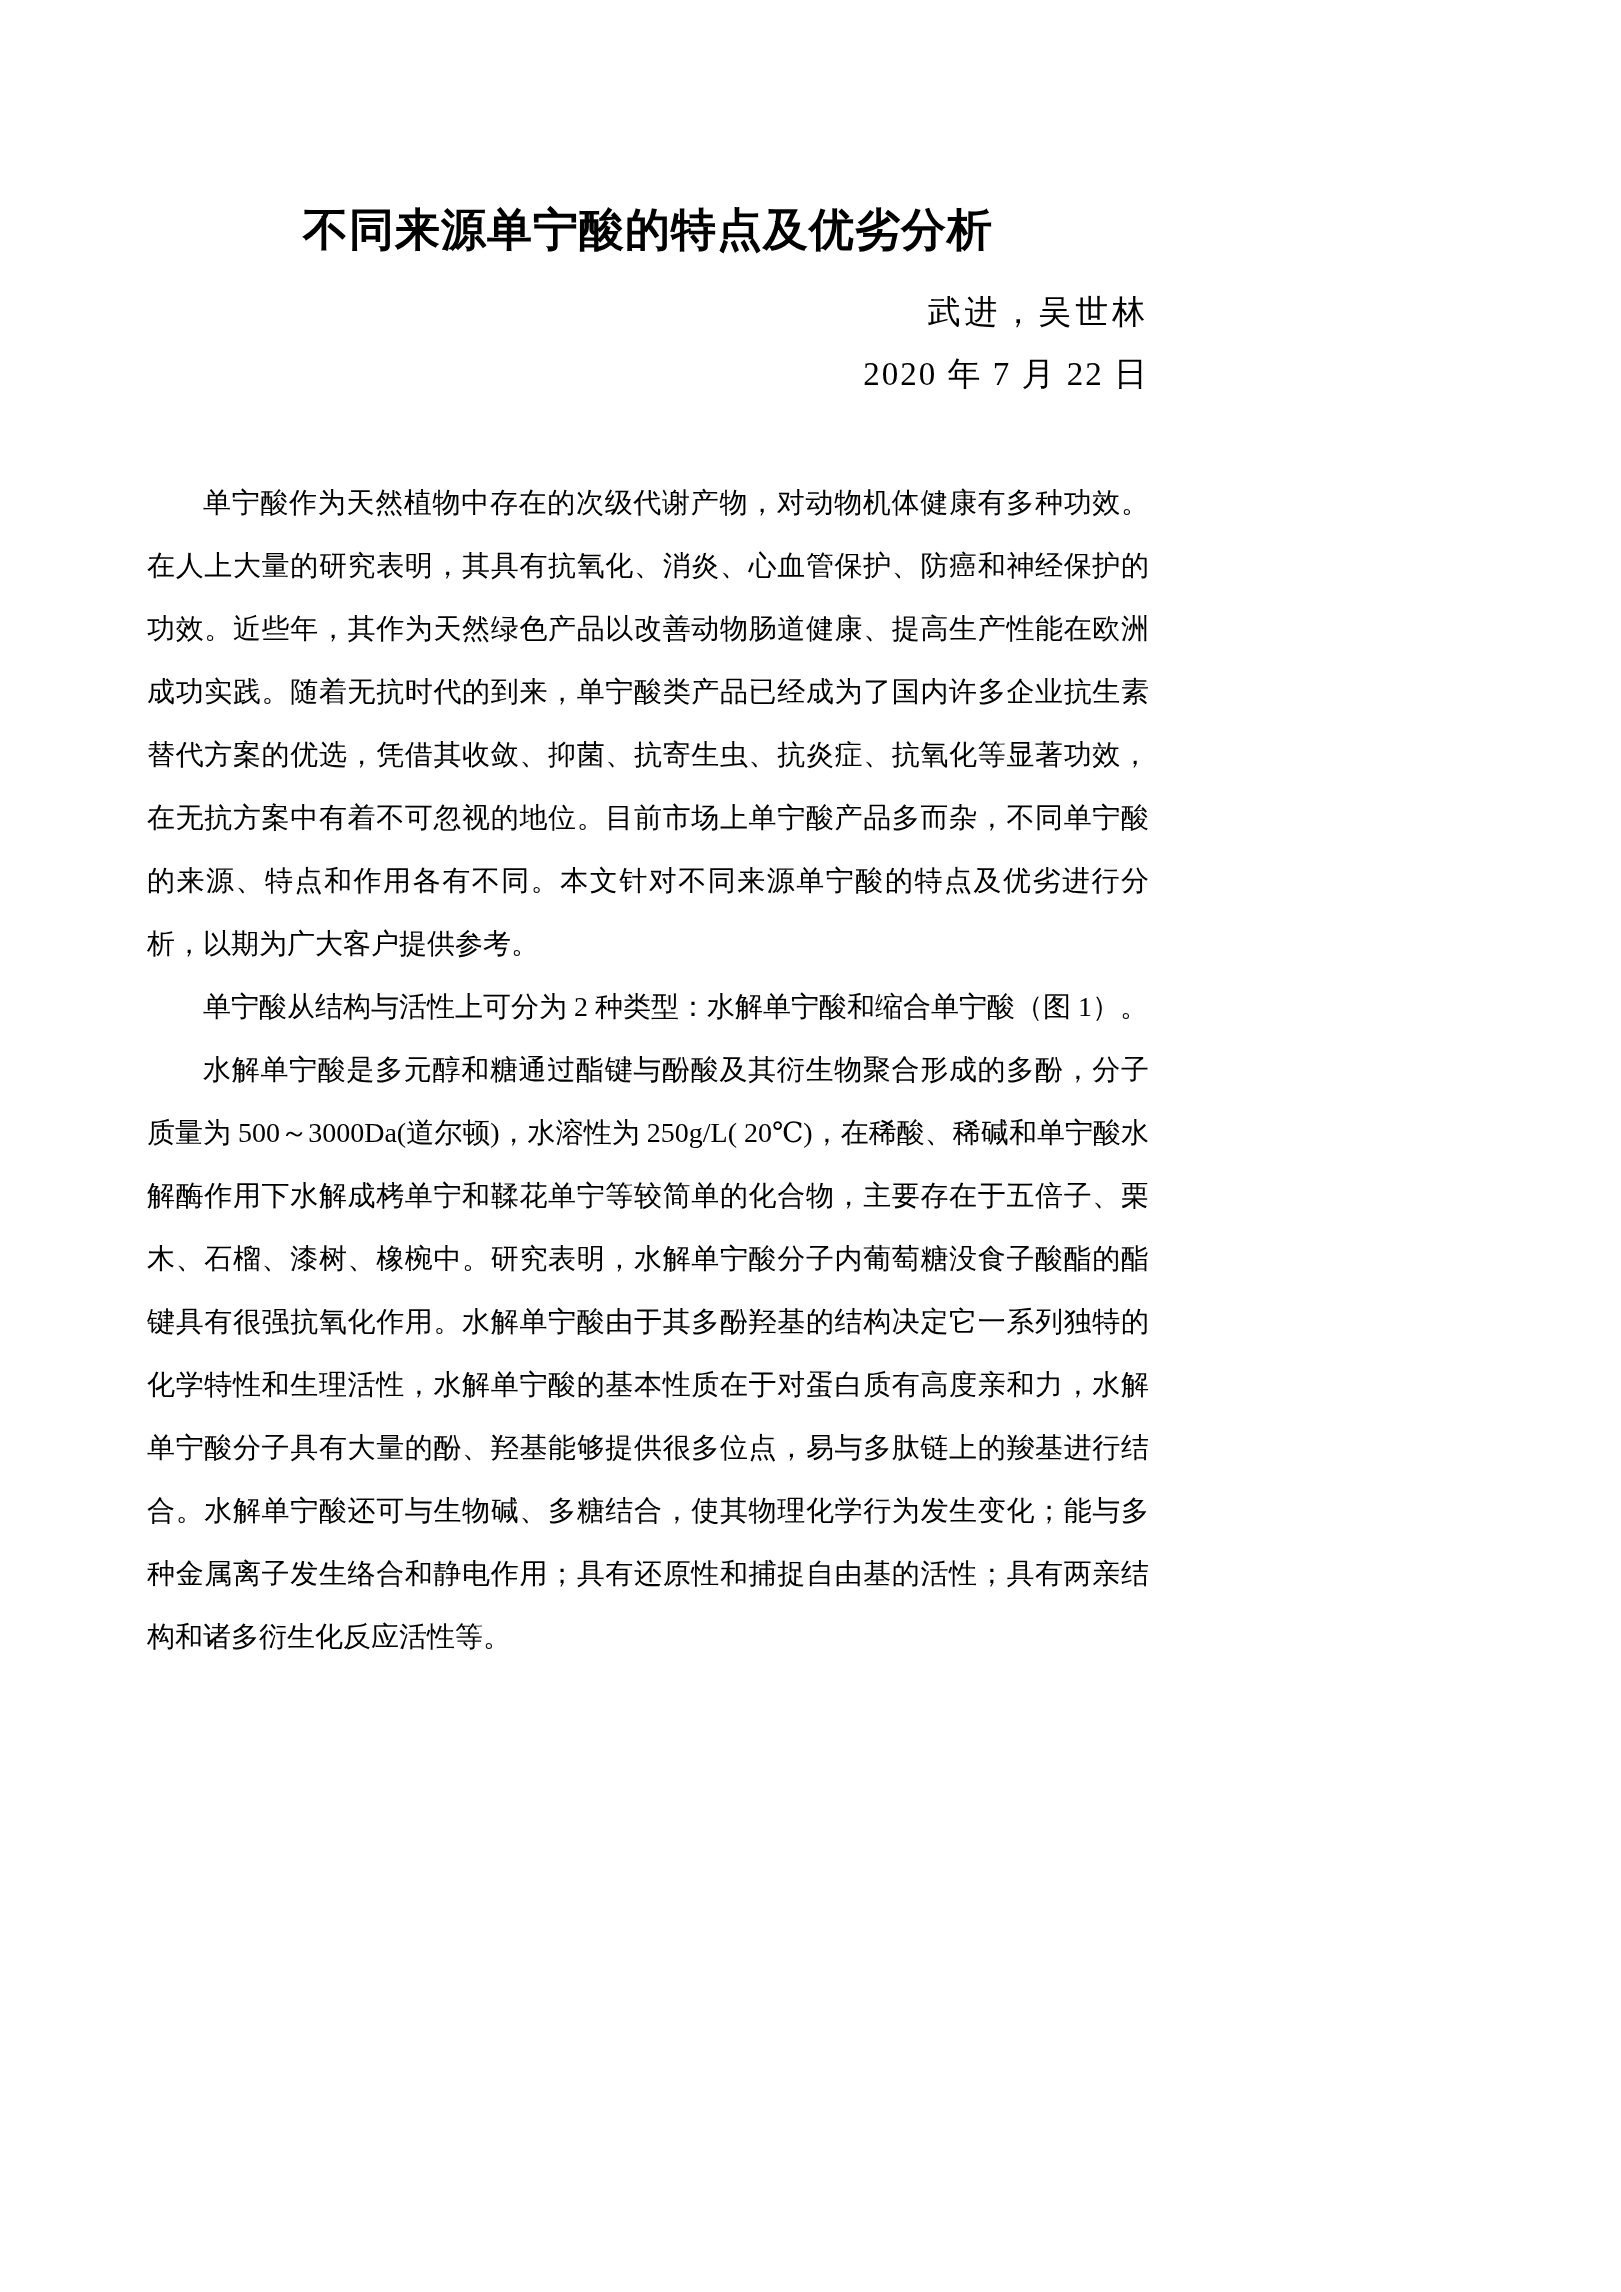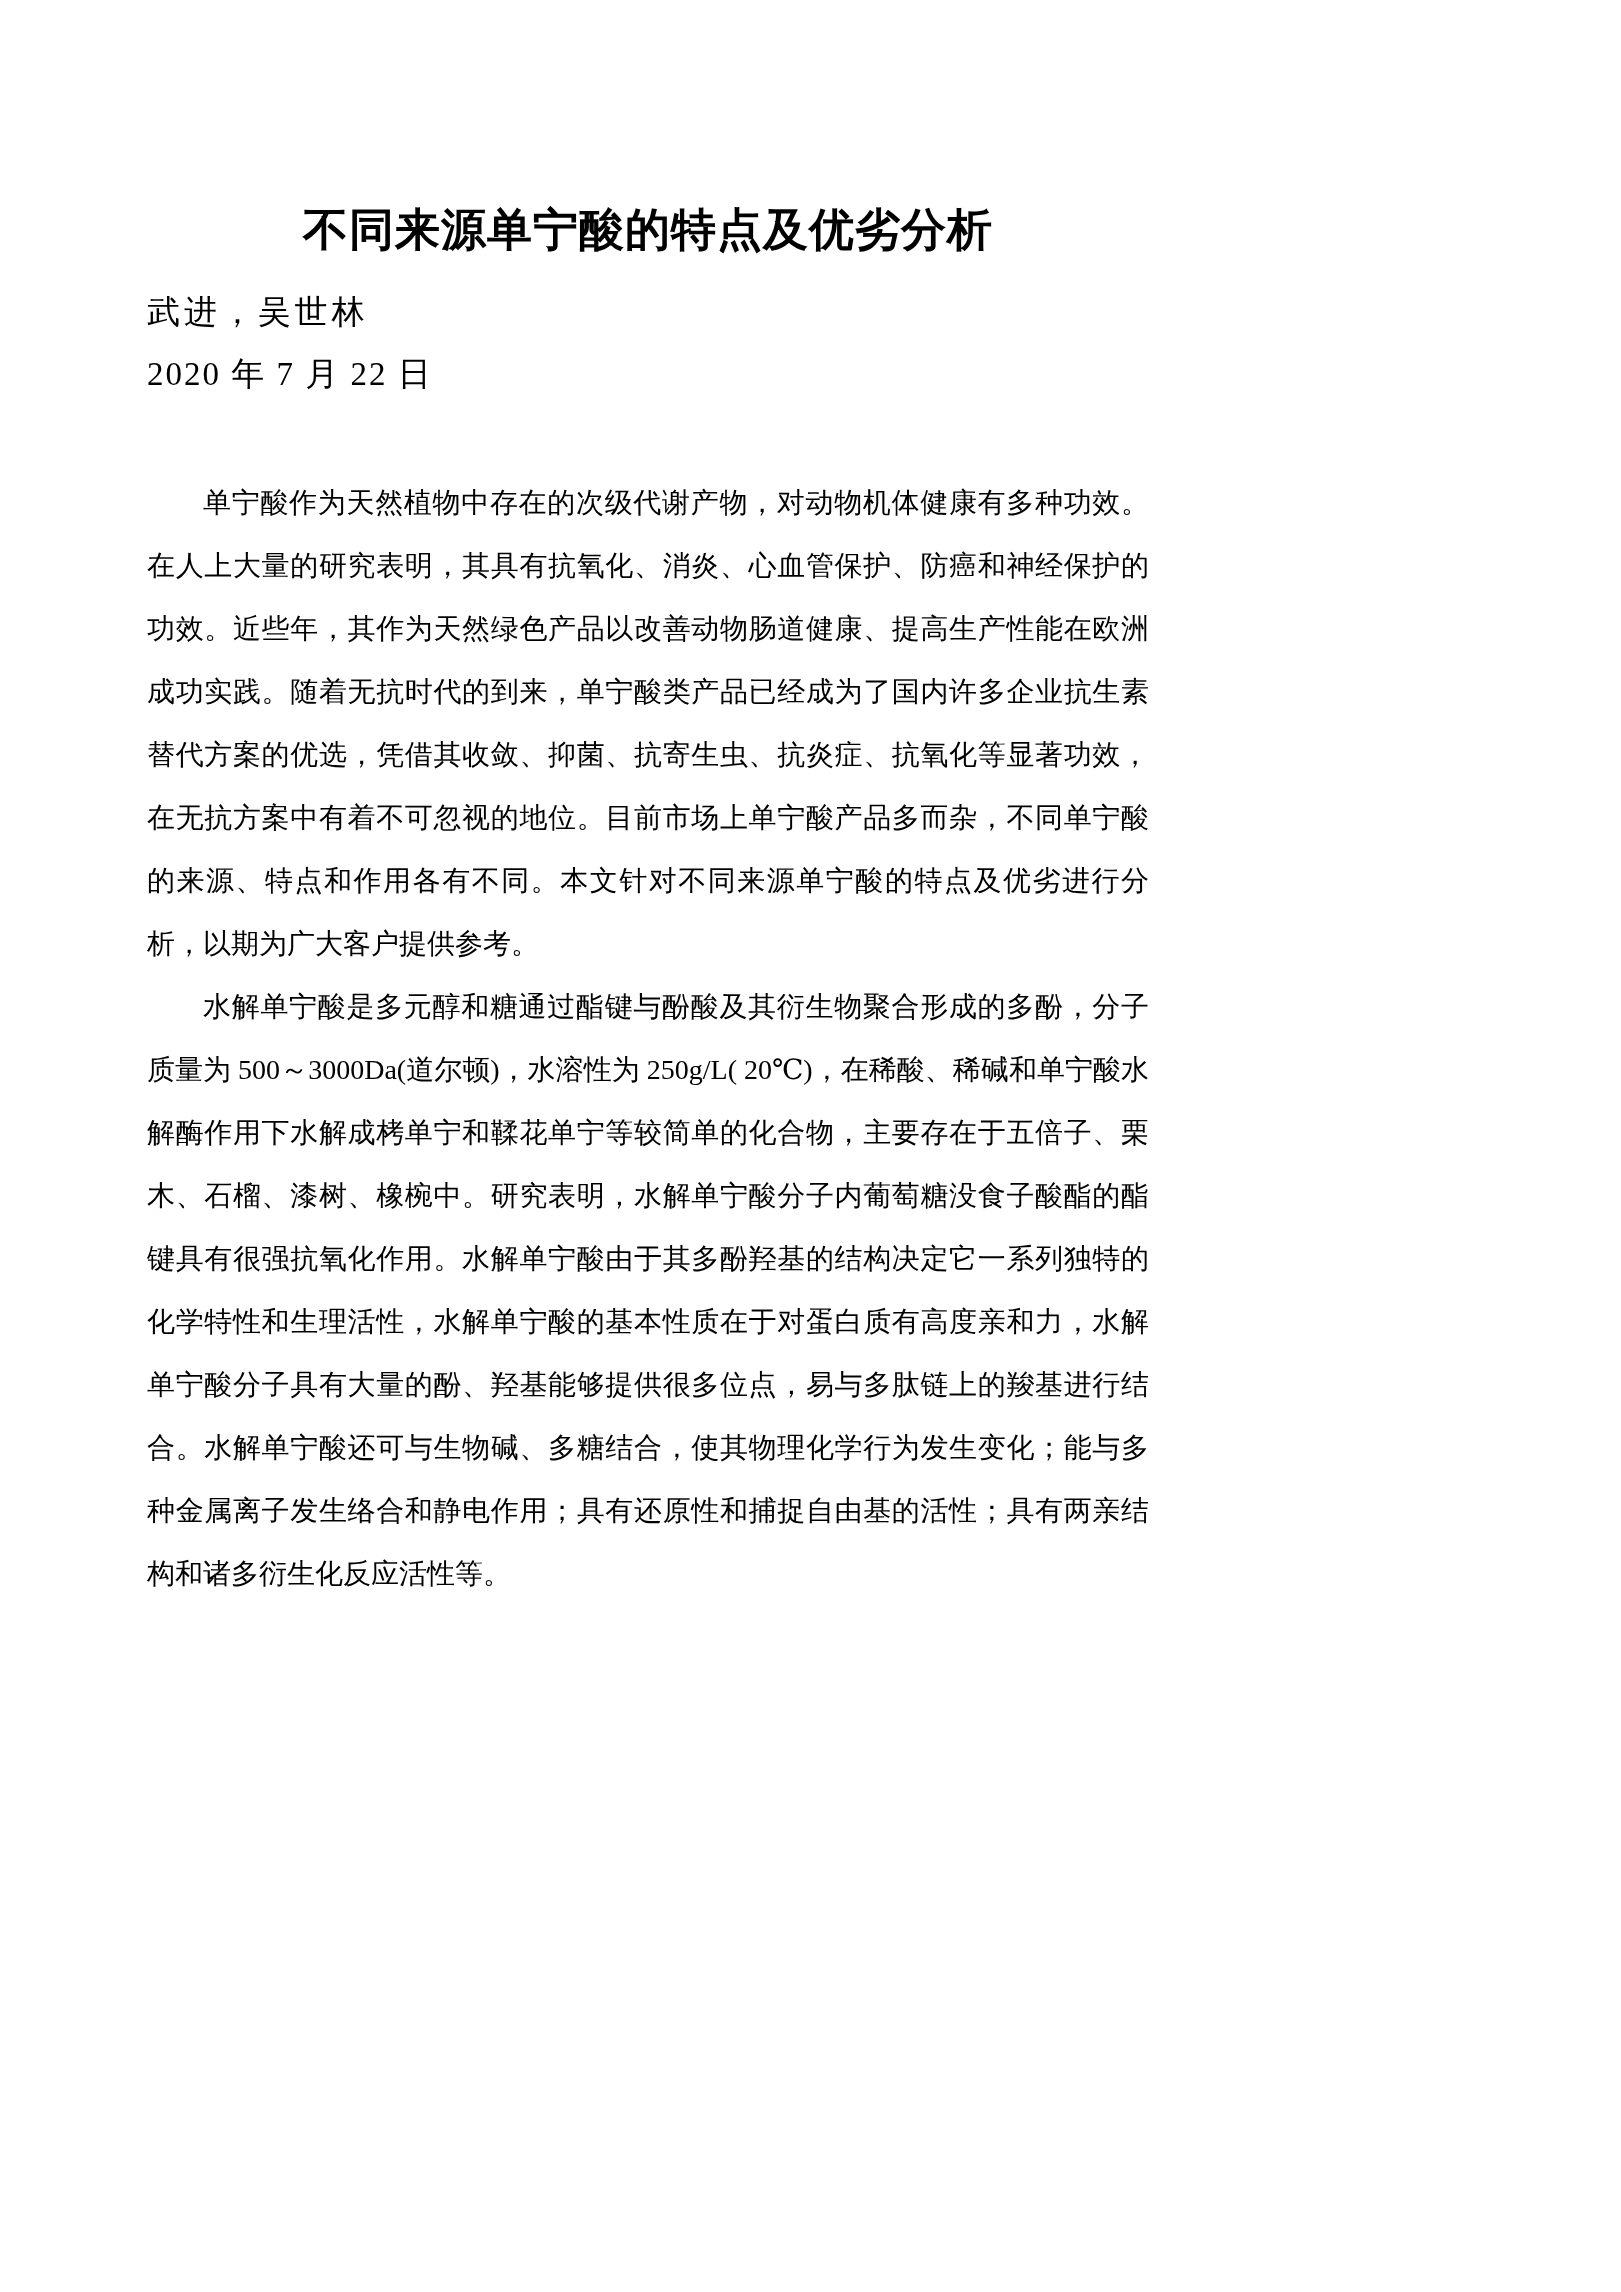--- a/index.html
+++ b/index.html
@@ -22,21 +22,21 @@
   .doc-title {
     margin: 0;
     font-size: 45px;
     font-weight: bold;
     text-align: center;
     line-height: 59px;
     letter-spacing: 1px;
     font-family: "Liberation Serif", "DejaVu Serif", serif;
   }
   .meta-line {
-    text-align: left;
+    text-align: right;
     font-size: 33px;
     line-height: 47px;
     letter-spacing: 3.9px;
   }
   .authors { margin-top: 29px; }
   .org     { margin-top: 21.6px; letter-spacing: 5.9px; }
   .date    { margin-top: 14.7px; letter-spacing: 2px; }
 
   .body-text {
     margin-top: 73px;
@@ -72,20 +72,21 @@
 
     <div class="meta-line date">2020 年 7 月 22 日</div>
 
     <div class="body-text">
 
       <p class="para">单宁酸作为天然植物中存在的次级代谢产物，对动物机体健康有多种功效。在人上大量的研究表明，其具有抗氧化、消炎、心血管保护、防癌和神经保护的功效。近些年，其作为天然绿色产品以改善动物肠道健康、提高生产性能在欧洲成功实践。随着无抗时代的到来，单宁酸类产品已经成为了国内许多企业抗生素替代方案的优选，凭借其收敛、抑菌、抗寄生虫、抗炎症、抗氧化等显著功效，在无抗方案中有着不可忽视的地位。目前市场上单宁酸产品多而杂，不同单宁酸的来源、特点和作用各有不同。本文针对不同来源单宁酸的特点及优劣进行分析，以期为广大客户提供参考。</p>
 
 
 
 
+      <p class="para">单宁酸从结构与活性上可分为 2 种类型：水解单宁酸和缩合单宁酸（图 1）。</p>
 
       <p class="para">水解单宁酸是多元醇和糖通过酯键与酚酸及其衍生物聚合形成的多酚，分子质量为 500～3000Da(道尔顿)，水溶性为 250g/L( 20℃)，在稀酸、稀碱和单宁酸水解酶作用下水解成栲单宁和鞣花单宁等较简单的化合物，主要存在于五倍子、栗木、石榴、漆树、橡椀中。研究表明，水解单宁酸分子内葡萄糖没食子酸酯的酯键具有很强抗氧化作用。水解单宁酸由于其多酚羟基的结构决定它一系列独特的化学特性和生理活性，水解单宁酸的基本性质在于对蛋白质有高度亲和力，水解单宁酸分子具有大量的酚、羟基能够提供很多位点，易与多肽链上的羧基进行结合。水解单宁酸还可与生物碱、多糖结合，使其物理化学行为发生变化；能与多种金属离子发生络合和静电作用；具有还原性和捕捉自由基的活性；具有两亲结构和诸多衍生化反应活性等。</p>
 
 
     </div>
   </div>
 </div>
 
 
 </body></html>

